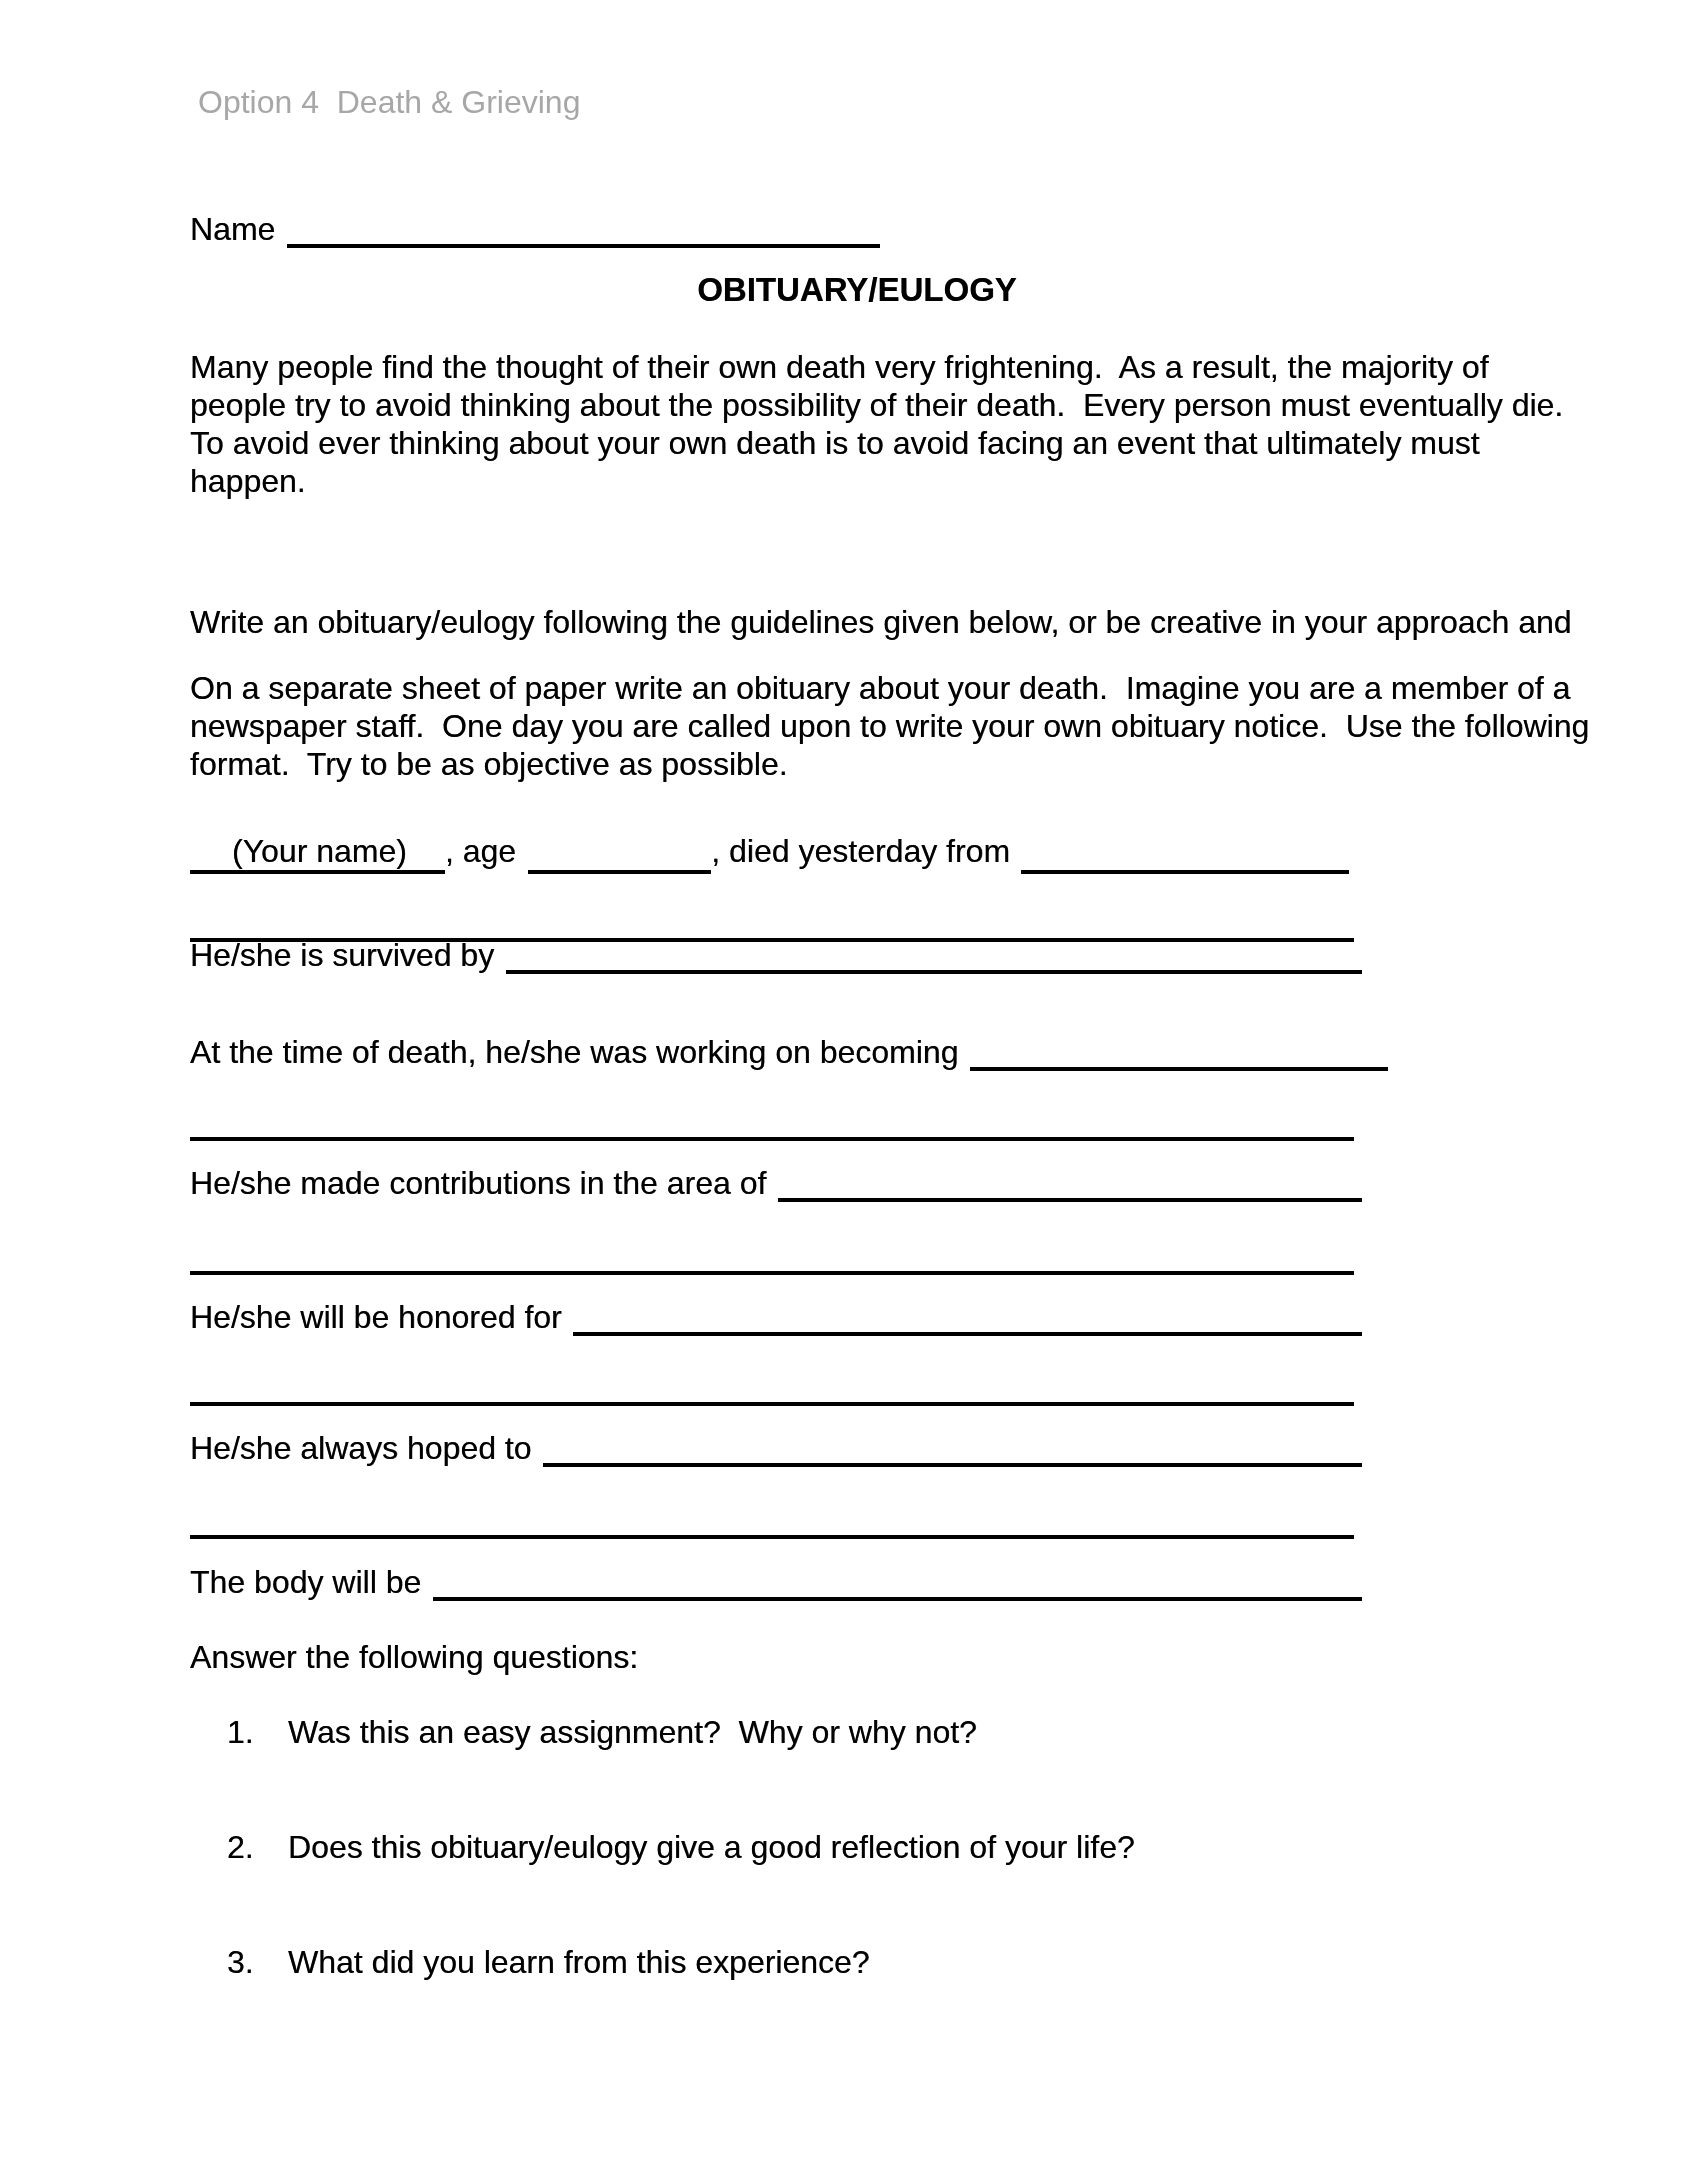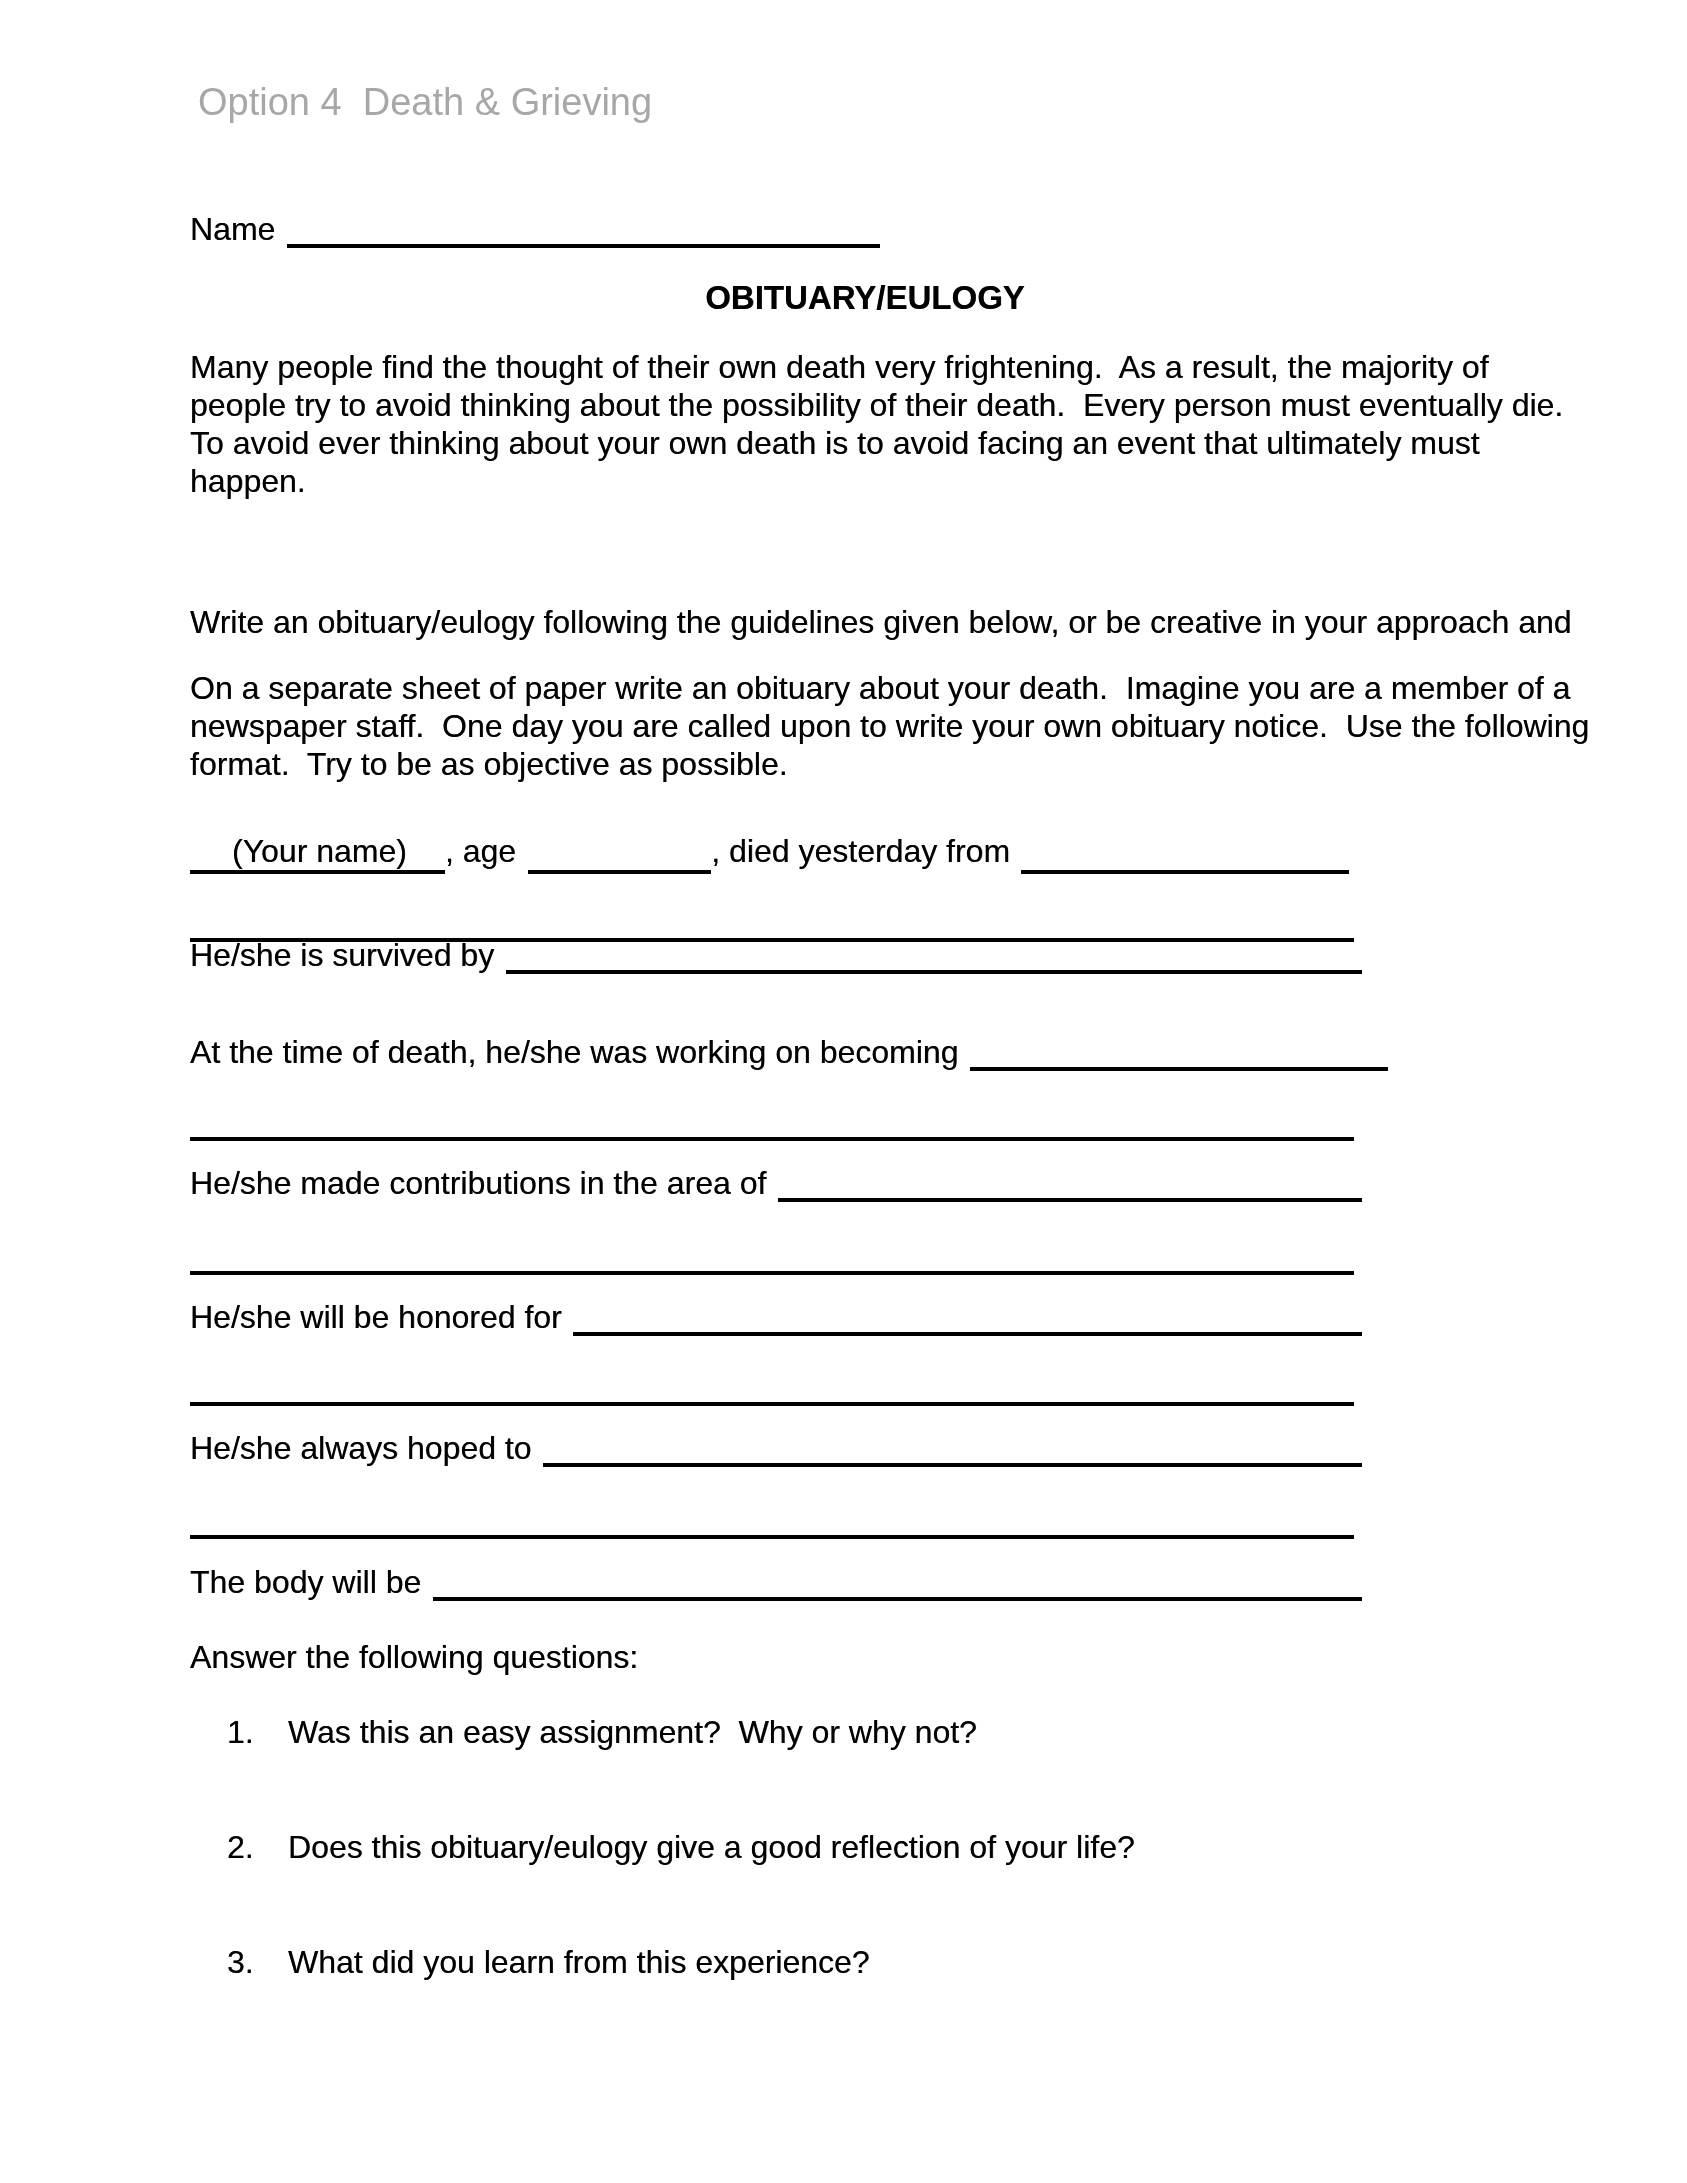--- a/index.html
+++ b/index.html
@@ -12,37 +12,37 @@
     font-family:"Liberation Sans","DejaVu Sans",sans-serif;
     font-size:32px;
     line-height:38px;
     color:#000;
     text-shadow:0.3px 0.3px 0.5px rgba(0,0,0,0.65);
   }
   .abs{position:absolute;}
   .pre{white-space:pre;}
   .gray-note{
     position:absolute;left:198px;top:83px;
-    font-size:38px;color:#a7a7a7;text-shadow:none;white-space:pre;
+    font-size:32px;color:#a7a7a7;text-shadow:none;white-space:pre;
   }
   .row{position:absolute;display:flex;line-height:38px;}
   .blank{border-bottom:4.4px solid #000;}
   .blank.grow{flex:1 1 auto;margin-left:11.4px;}
   .filled-blank{
     border-bottom:4.4px solid #000;
     padding:0 38px 0 42px;
     white-space:pre;
   }
   .hr{
     position:absolute;left:190px;width:1164px;height:0;
     border-top:4.4px solid #000;
   }
   .title{
     position:absolute;left:190px;top:271px;width:1334px;
-    margin:8px;text-align:center;
+    margin:0;text-align:center;
     font-size:33px;font-weight:bold;line-height:38px;
   }
   .para{position:absolute;left:190px;}
   .pline{white-space:pre;height:38px;}
   .question{position:absolute;left:227px;display:flex;line-height:38px;}
   .qnum{display:inline-block;width:61px;flex:0 0 61px;}
 </style>
 </head>
 <body>
 

